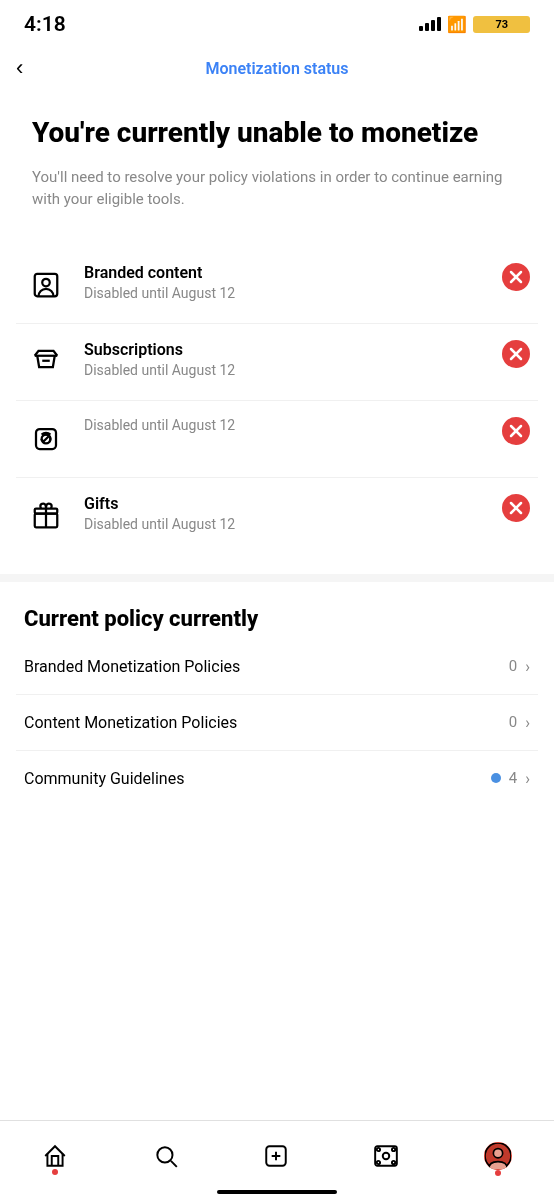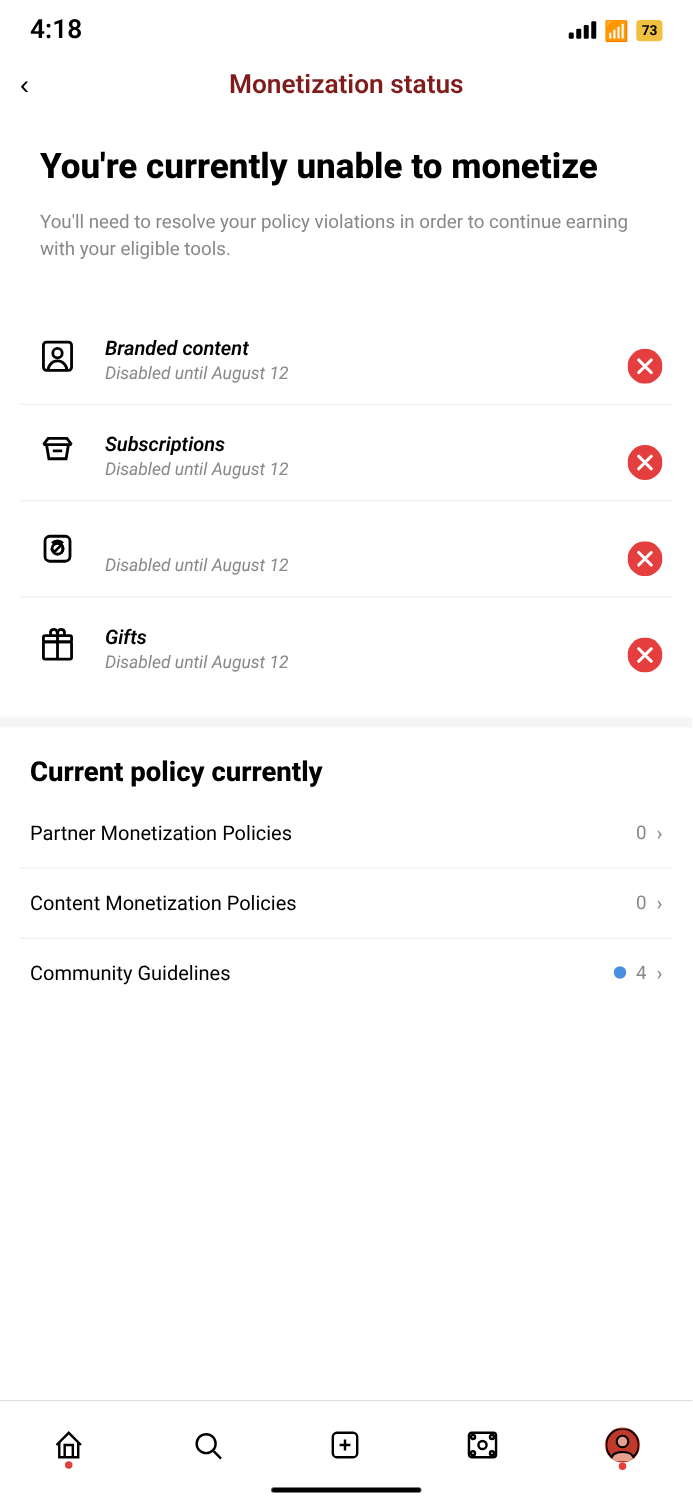--- a/index.html
+++ b/index.html
@@ -37,21 +37,21 @@
       display: flex;
       align-items: center;
       gap: 6px;
     }
 
     .battery-badge {
       background: #f0c040;
       color: #000;
       font-size: 11px;
       font-weight: 700;
-      padding: 2px 4px;
+      padding: 2px 22px;
       border-radius: 3px;
     }
 
     
     .nav-header {
       display: flex;
       align-items: center;
       justify-content: center;
       padding: 8px 16px;
       position: relative;
@@ -64,23 +64,23 @@
       background: none;
       border: none;
       cursor: pointer;
       font-size: 22px;
       color: #000;
       display: flex;
       align-items: center;
     }
 
     .nav-title {
-      font-size: 21px;
+      font-size: 16px;
       font-weight: 600;
-      color: #7f1d1d;
+      color: #3b82f6;
       text-align: center;
     }
 
     
     .hero-section {
       padding: 24px 32px 16px;
     }
 
     .hero-title {
       font-size: 28px;
@@ -97,25 +97,24 @@
     }
 
     
     .features-section {
       padding: 20px 16px;
       border-bottom: 8px solid #f5f5f5;
     }
 
     .feature-item {
       display: flex;
-      align-items: flex-end;
+      align-items: flex-start;
       padding: 16px 8px;
       border-bottom: 1px solid #f0f0f0;
       position: relative;
-      font-style: italic;
     }
 
     .feature-item:last-child {
       border-bottom: none;
     }
 
     .feature-icon {
       width: 44px;
       height: 44px;
       display: flex;
@@ -408,21 +407,21 @@
       </svg>
     </div>
   </div>
 
 </div>
 
 <div class="violations-section">
   <h2 class="violations-title">Current policy currently</h2>
 
   <div class="policy-item">
-    <span class="policy-name">Partner Monetization Policies</span>
+    <span class="policy-name">Branded Monetization Policies</span>
     <div class="policy-right">
       <span class="policy-count">0</span>
       <span class="policy-chevron">›</span>
     </div>
   </div>
 
   <div class="policy-item">
     <span class="policy-name">Content Monetization Policies</span>
     <div class="policy-right">
       <span class="policy-count">0</span>

